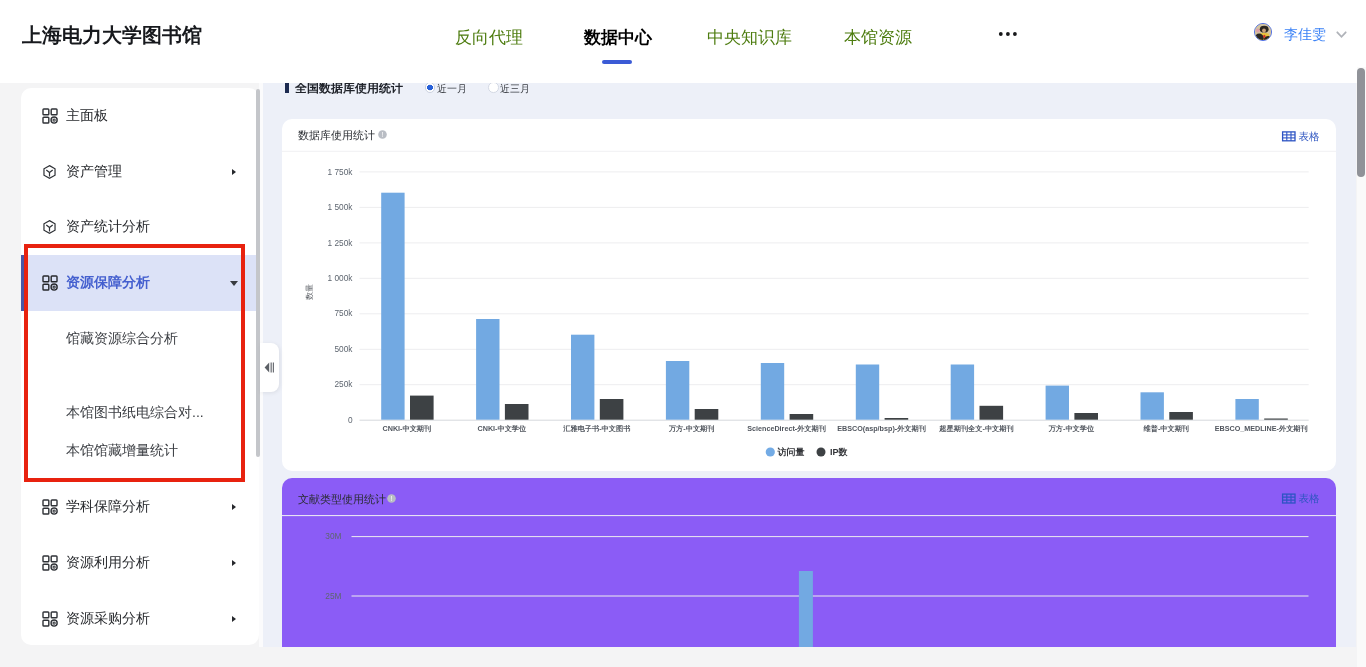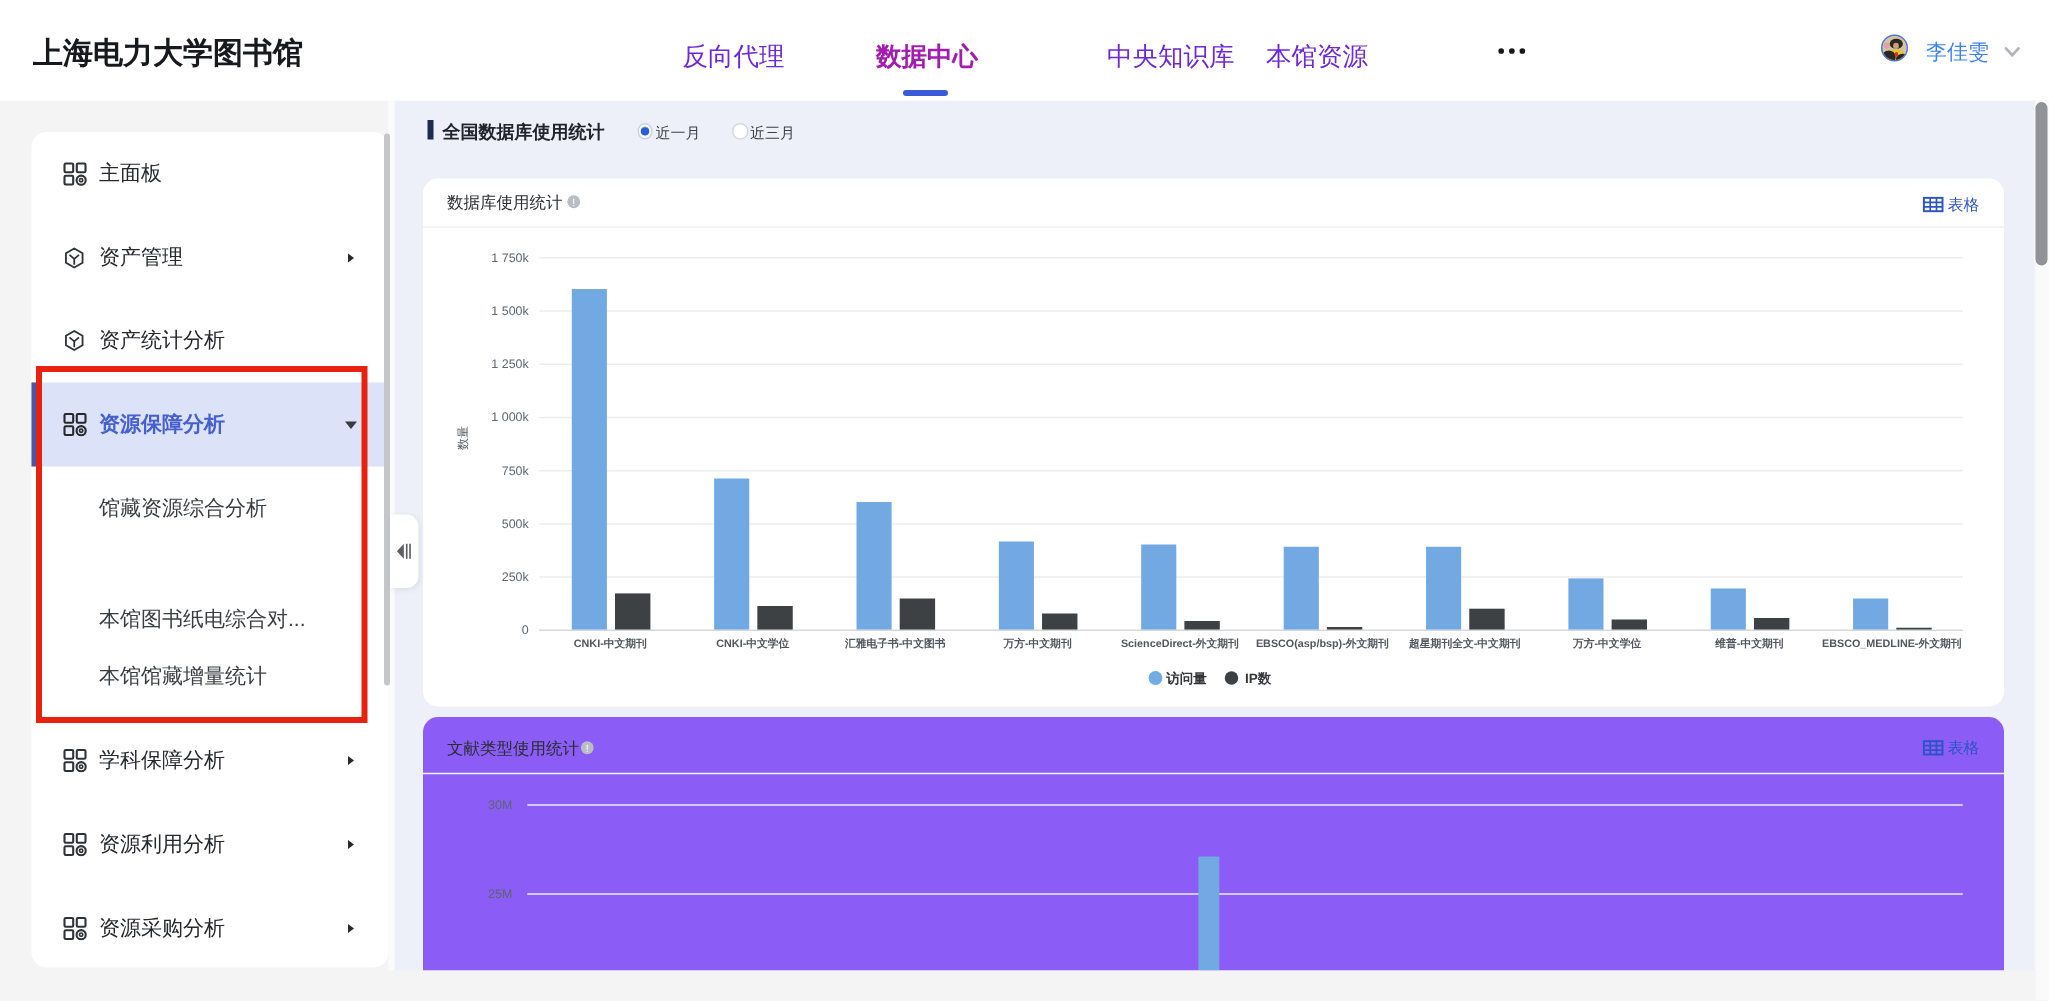--- a/index.html
+++ b/index.html
@@ -1,22 +1,22 @@
 <!DOCTYPE html>
 <html><head>
 <meta charset="utf-8">
 <style>
   * { margin:0; padding:0; box-sizing:border-box; }
   html,body { width:1366px; height:667px; overflow:hidden; font-family:"Liberation Sans", sans-serif; }
   body { background:#f4f4f5; position:relative; }
   
-  #topbar { position:absolute; left:0; top:0; width:1366px; height:67px; background:#ffffff; z-index:30; }
+  #topbar { position:absolute; left:0; top:0; width:1366px; height:83px; background:#ffffff; z-index:30; }
   #logo { position:absolute; left:22px; top:22px; font-size:20px; font-weight:bold; color:#17191d; letter-spacing:0px; }
-  .nav { position:absolute; top:26px; font-size:17px; color:#6d28d9; }
-  .nav.active { color:#a21caf; font-weight:bold; }
+  .nav { position:absolute; top:26px; font-size:17px; color:#4d7c0f; }
+  .nav.active { color:#000000; font-weight:bold; }
   #navline { position:absolute; left:602px; top:59.5px; width:30px; height:4.5px; border-radius:2.5px; background:#3b5bd6; }
   #avatar { position:absolute; left:1253.5px; top:23px; width:18px; height:18px; border-radius:50%; border:1.8px solid #4a6ce8; overflow:hidden; background:#d3c4a0; }
   #uname { position:absolute; left:1284px; top:26px; font-size:14px; color:#3b82f6; }
   
   #sidecol { position:absolute; left:0; top:67px; width:262px; height:600px; background:#f4f4f5; }
   #sidecard { position:absolute; left:21px; top:88px; width:238px; height:557px; background:#fff; border-radius:10px; z-index:5; }
   .mi { position:absolute; left:0; width:238px; height:56px; }
   .mi .txt { position:absolute; left:45px; top:50%; transform:translateY(-50%); font-size:14px; color:#26282c; }
   .mi .sub { position:absolute; left:45px; top:50%; transform:translateY(-50%); font-size:14px; color:#3a3d42; }
   .mi svg.ic { position:absolute; left:21px; top:50%; transform:translateY(-50%); }
@@ -44,21 +44,21 @@
   #mthumb { position:absolute; left:1357px; top:68px; width:7.5px; height:109px; background:#909298; border-radius:4.5px; z-index:41; }
   #botband { position:absolute; left:0; top:647px; width:1366px; height:20px; background:#f4f4f5; z-index:10; }
 </style>
 </head>
 <body>
 
   <div id="topbar">
     <div id="logo">上海电力大学图书馆</div>
     <div class="nav" style="left:455px;">反向代理</div>
     <div class="nav active" style="left:584px;">数据中心</div>
-    <div class="nav" style="left:707px;margin-left:31px;">中央知识库</div>
+    <div class="nav" style="left:707px;">中央知识库</div>
     <div class="nav" style="left:844px;">本馆资源</div>
     <div id="navline"></div>
     <svg id="dotsvg" style="position:absolute;left:997px;top:30px;" width="22" height="8" viewBox="0 0 22 8">
       <g fill="#17181a">
         <circle cx="3.8" cy="4" r="1.9"></circle>
         <circle cx="10.9" cy="4" r="1.9"></circle>
         <circle cx="17.9" cy="4" r="1.9"></circle>
       </g>
     </svg>
     <div id="avatar">

